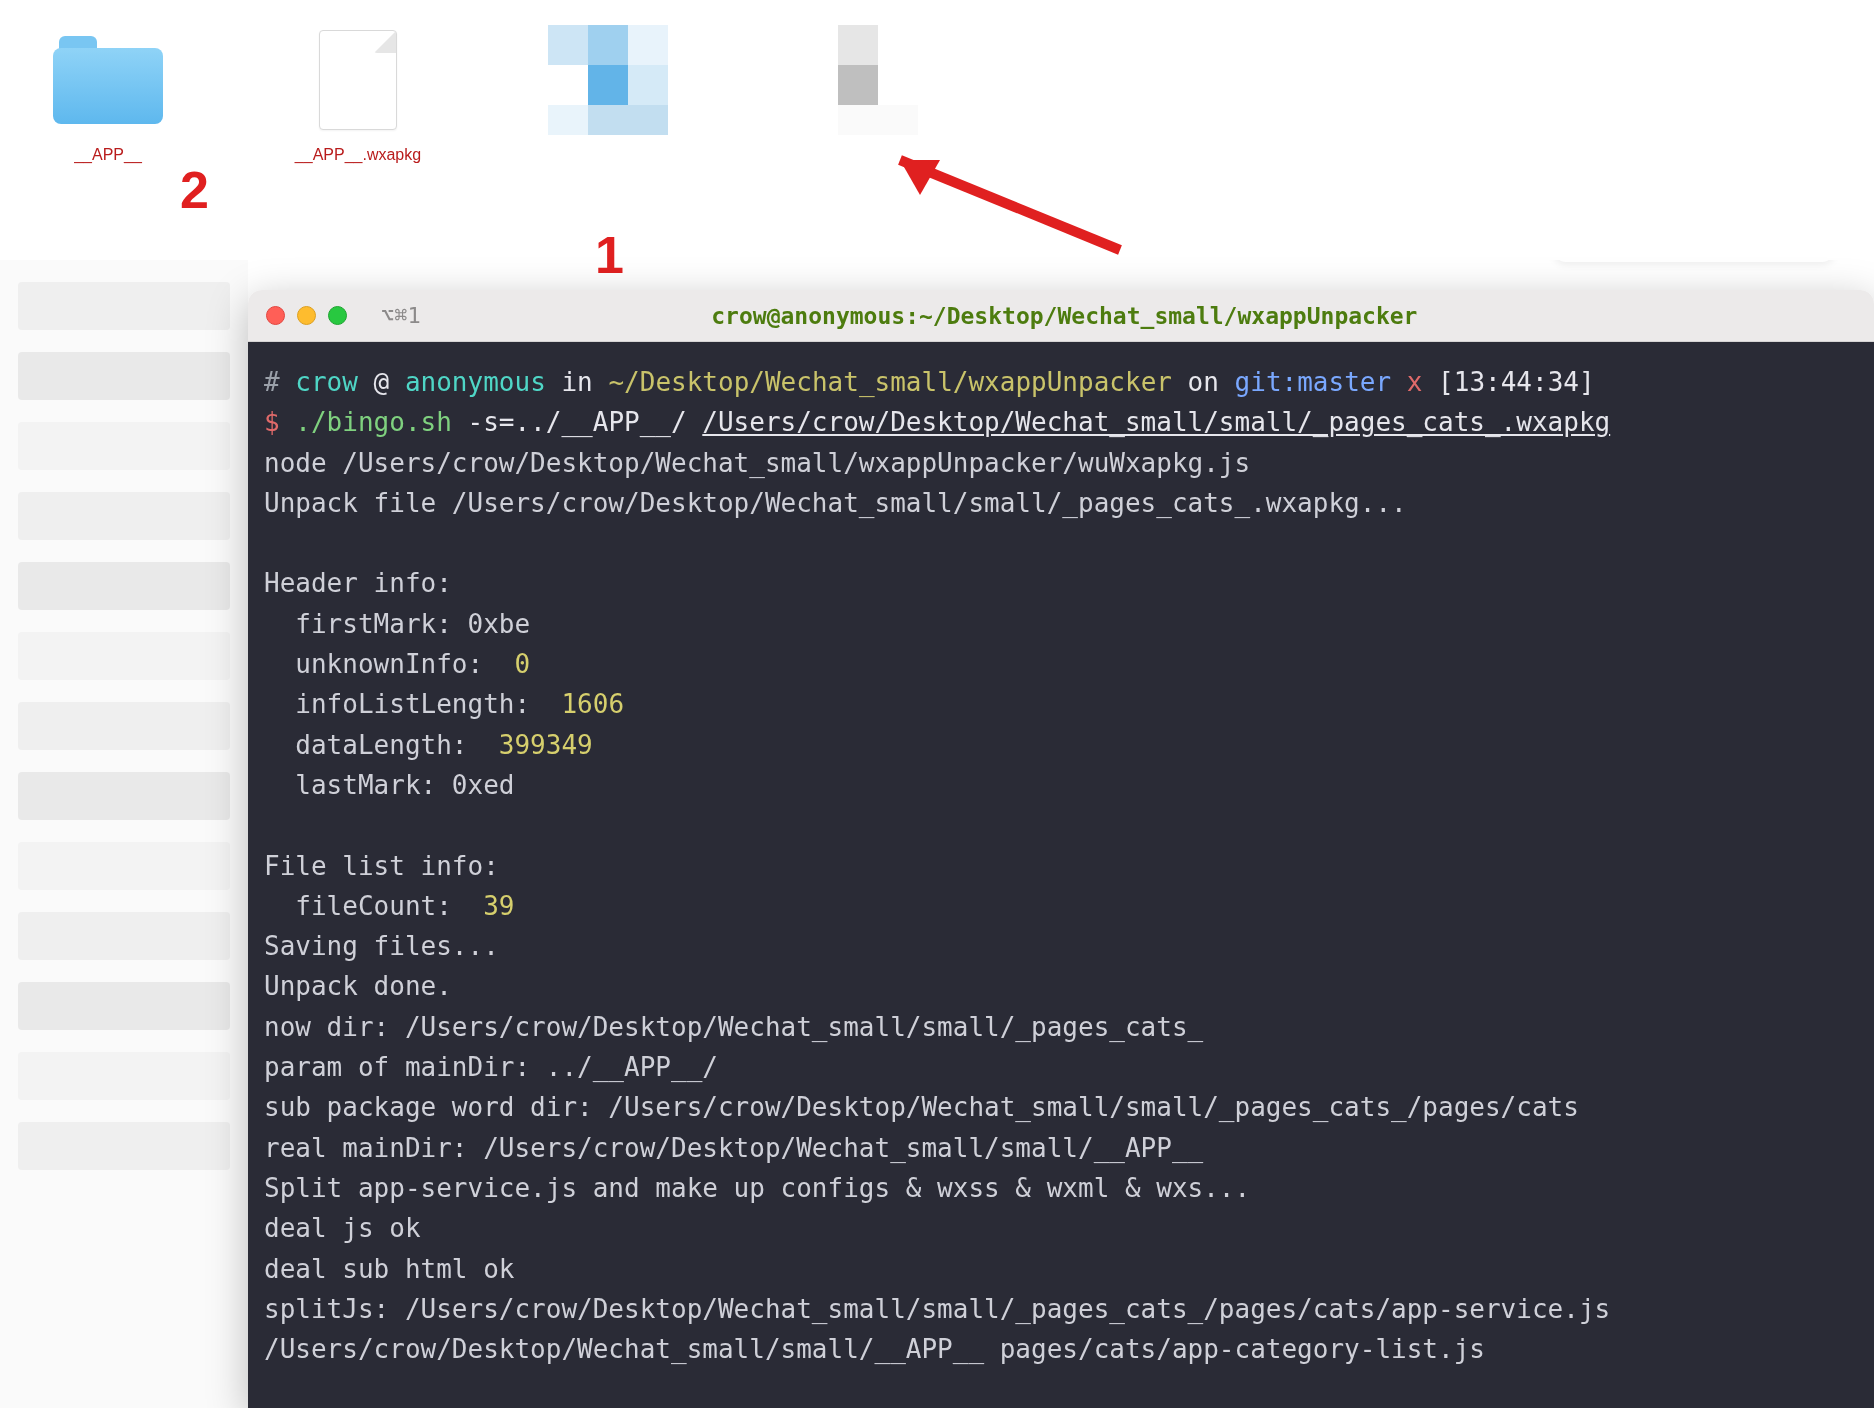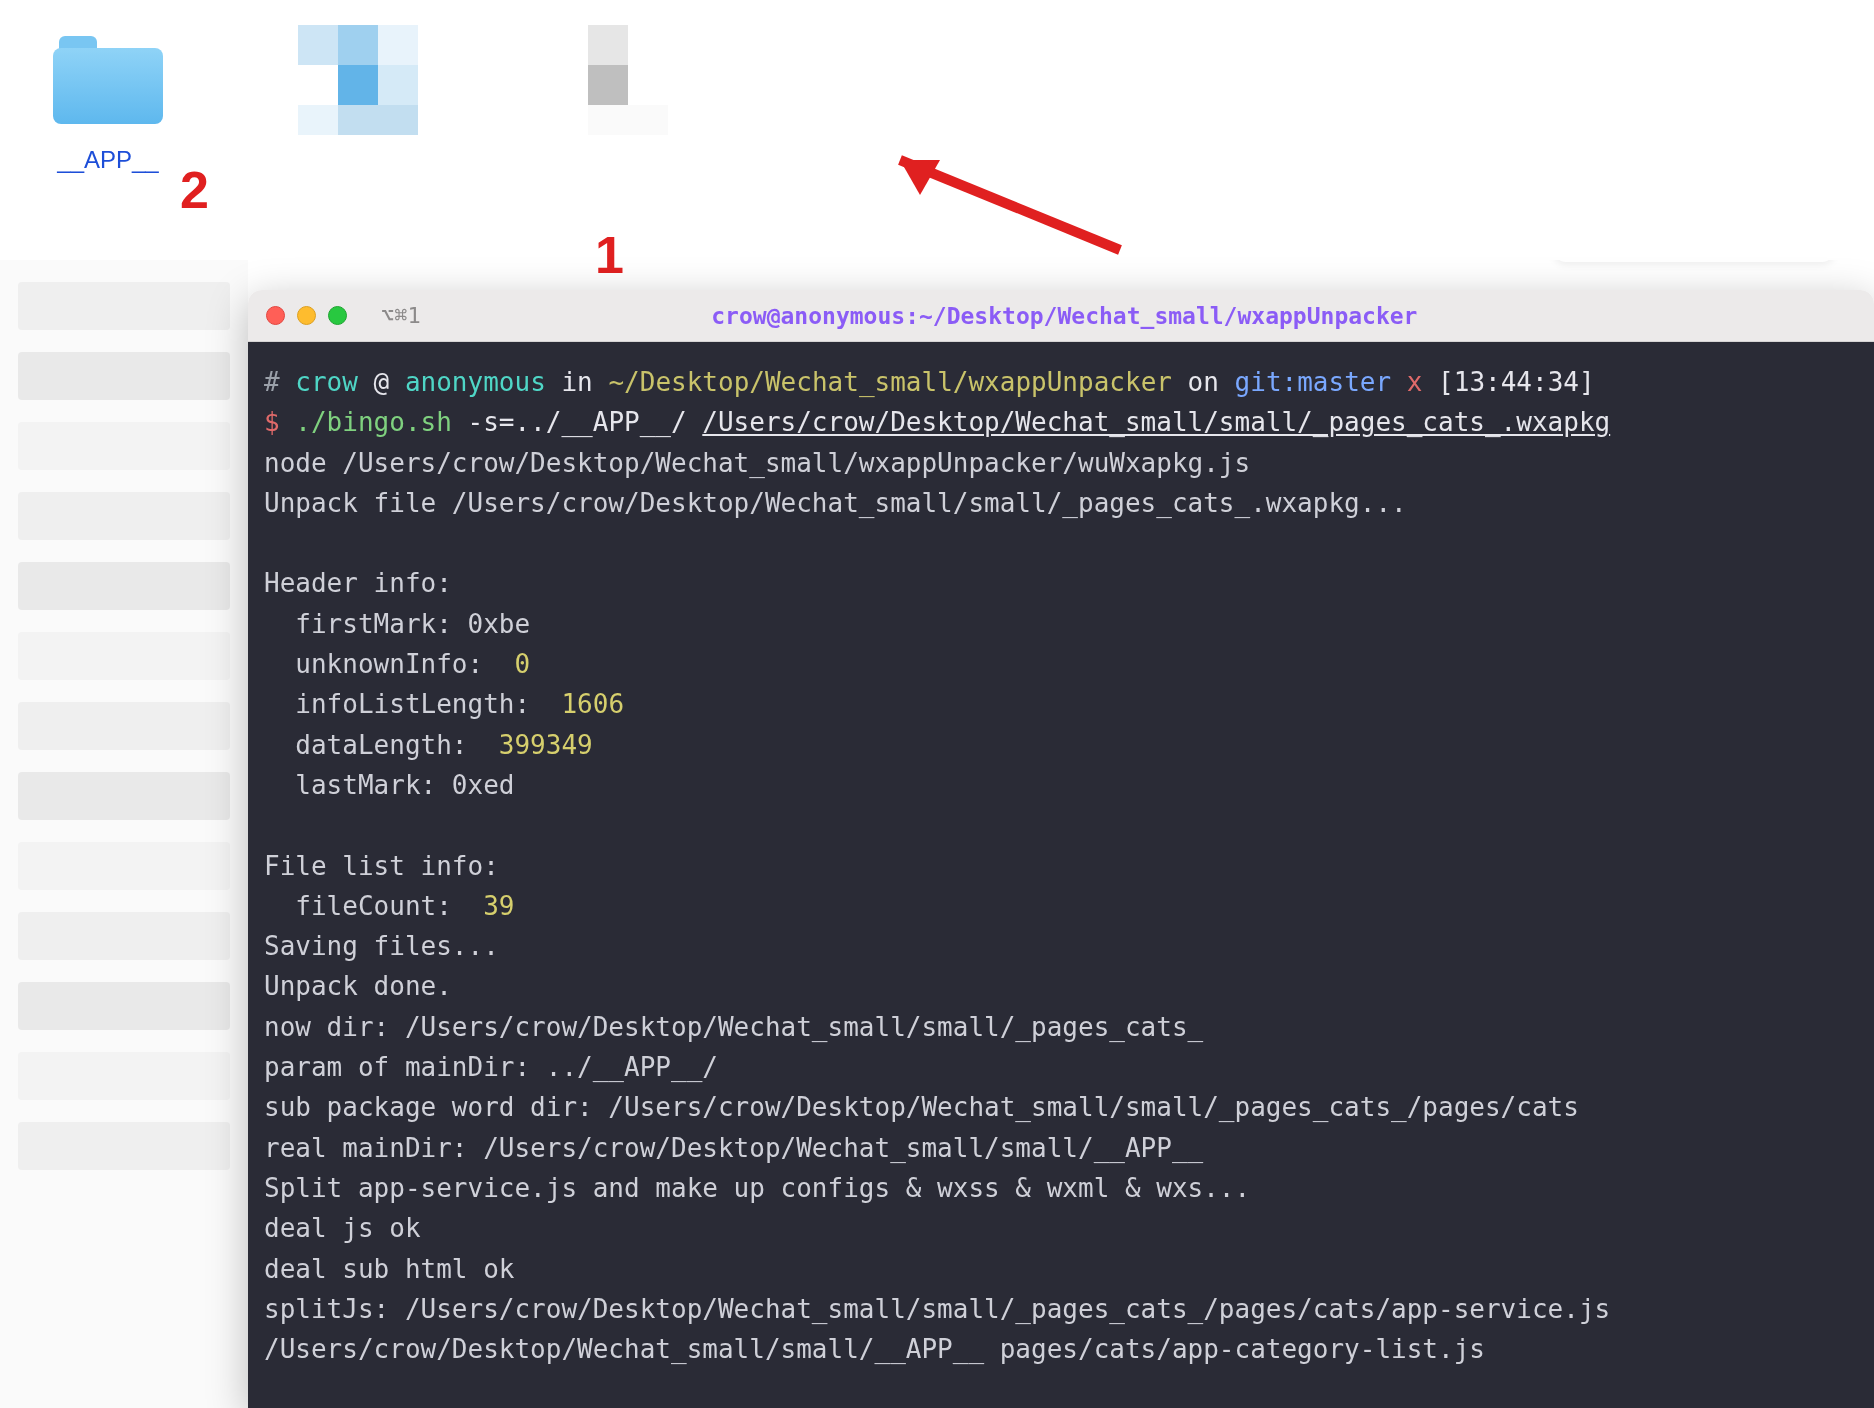--- a/index.html
+++ b/index.html
@@ -68,22 +68,22 @@
   .doc-icon::after {
     content: "";
     position: absolute;
     top: 0; right: 0;
     width: 22px; height: 22px;
     background: linear-gradient(135deg, transparent 48%, #e6e6e6 52%);
     border-bottom-left-radius: 3px;
   }
   .file-label {
     margin-top: 8px;
-    font-size: 24px;
-    color: #1d4ed8;
+    font-size: 16px;
+    color: #b91c1c;
     line-height: 1.25;
     white-space: pre-line;
   }
   .highlight-box {
     position: absolute;
     border: 6px solid #e02020;
     top: -10px;
     left: -24px;
     width: 204px;
     height: 204px;
@@ -194,21 +194,21 @@
     margin-left: 22px;
     color: #8c8a8a;
     font-size: 22px;
     font-family: ui-monospace, Menlo, monospace;
   }
   .term-title {
     flex: 1;
     text-align: center;
     font-size: 23px;
     font-weight: 600;
-    color: #8b5cf6;
+    color: #4d7c0f;
     padding-right: 160px;
     font-family: ui-monospace, Menlo, monospace;
   }
   .term-body {
     flex: 1;
     background: #2a2b36;
     color: #cfd0d8;
     font-family: ui-monospace, Menlo, Consolas, monospace;
     font-size: 26px;
     line-height: 1.55;
@@ -251,20 +251,26 @@
   <div class="file-item">
     <div class="file-icon-wrap">
         <div class="folder-icon">
           <span class="tab"></span>
           <span class="body"></span>
         </div>
       </div>
     <div class="file-label">__APP__</div>
   </div>
 
+  <div class="file-item">
+    <div class="file-icon-wrap">
+        <div class="doc-icon"></div>
+      </div>
+    <div class="file-label">__APP__.wxapkg</div>
+  </div>
 
 
 
   <div class="file-item">
     <div class="file-icon-wrap">
         <div class="pixel-block"></div>
       </div>
   </div>
 
   <div class="file-item">

